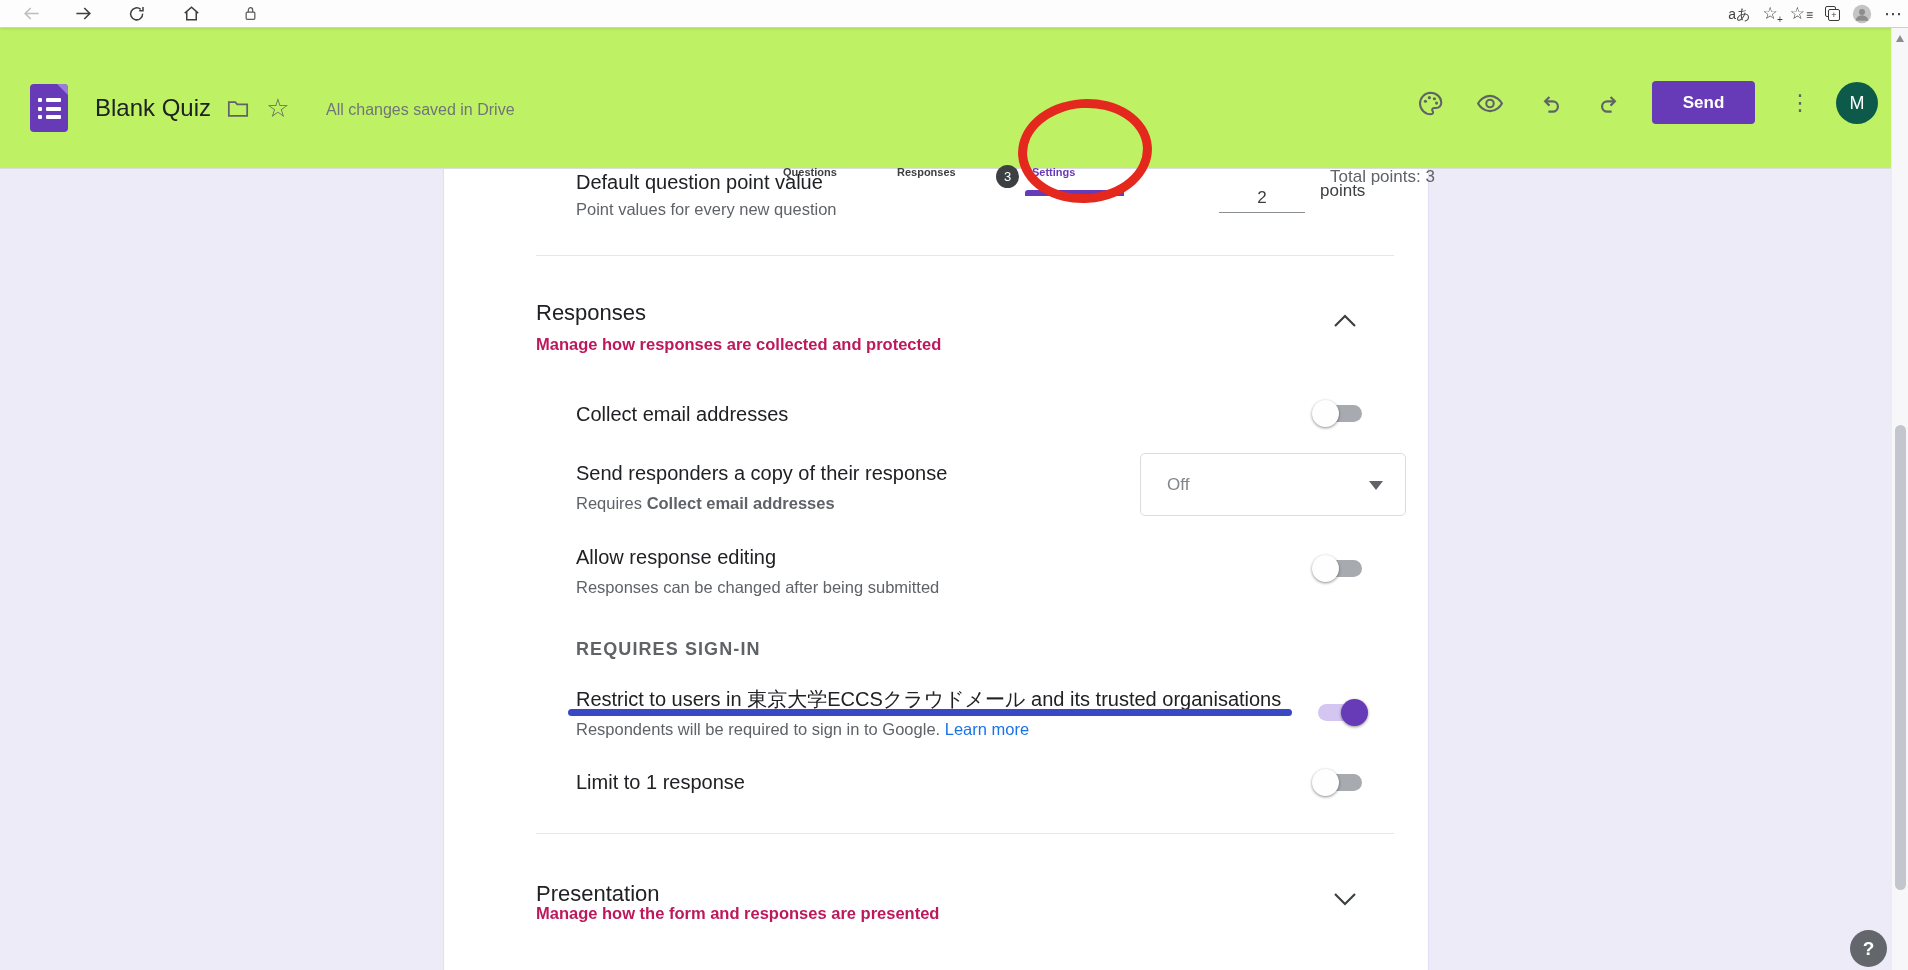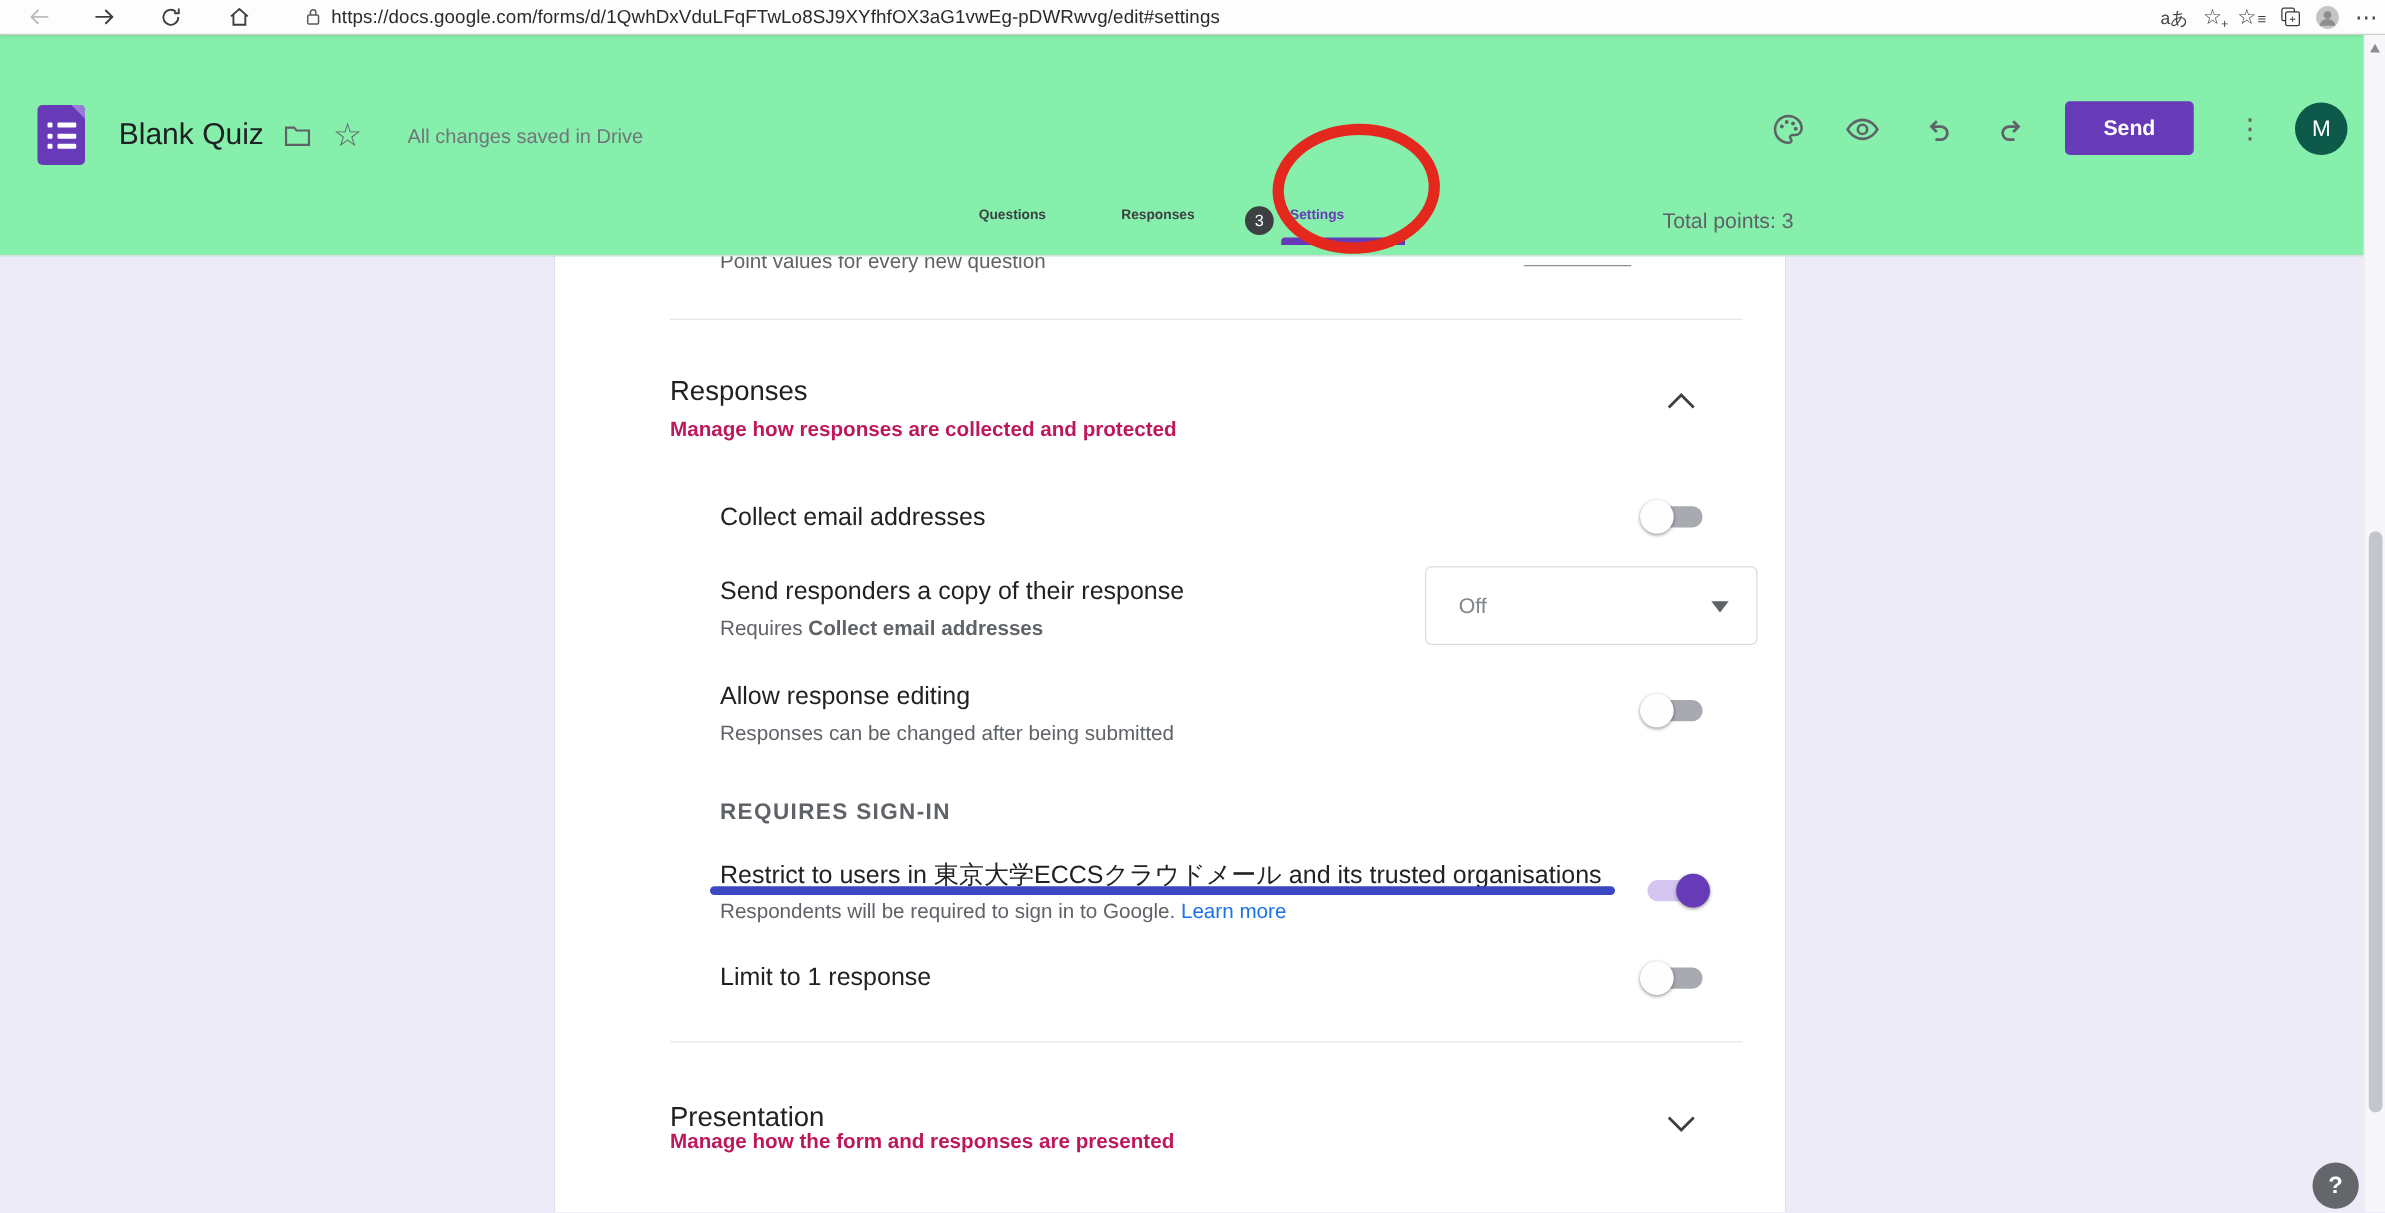--- a/index.html
+++ b/index.html
@@ -18,21 +18,21 @@
   .star-glyph { font-size:17px; color:#3b3b3b; }
   .mini-plus { position:absolute; right:-5px; bottom:-3px; font-size:10px; color:#3b3b3b; background:#fdfdfd; border-radius:50%; }
   .fav-lines { font-size:12px; color:#3b3b3b; margin-left:1px; }
   .coll-ic { position:relative; width:15px; height:15px; }
   .coll-ic .sq { position:absolute; right:0; bottom:0; width:12px; height:12px; border:1.6px solid #3b3b3b; border-radius:2px;
     display:flex; align-items:center; justify-content:center; font-size:9px; color:#3b3b3b; background:#fdfdfd; }
   .coll-ic .sq2 { position:absolute; left:0; top:0; width:11px; height:11px; border:1.6px solid #3b3b3b; border-radius:2px; }
   .bavatar { width:20px; height:20px; }
 
   
-  .forms-header { position:absolute; left:0; top:28px; width:1908px; height:177px; background:#86efac;
+  .forms-header { position:absolute; left:0; top:28px; width:1908px; height:141px; background:#bef264;
     border-bottom:1px solid #dadce0; z-index:10; }
   .forms-logo { position:absolute; left:30px; top:56px; width:38px; height:48px; background:#673ab7; border-radius:4px; cursor:pointer; }
   .forms-logo .fold { position:absolute; right:0; top:0; width:0; height:0;
     border-left:11px solid transparent; border-top:11px solid #9a7cd9; border-radius:0 4px 0 0; }
   .forms-logo .lines { position:absolute; left:8px; top:14px; display:flex; flex-direction:column; gap:4.5px; }
   .forms-logo .lrow { display:flex; align-items:center; gap:3.5px; }
   .forms-logo .dot { width:4px; height:4px; background:#fff; border-radius:1px; }
   .forms-logo .bar { width:15px; height:4px; background:#fff; border-radius:1px; }
   .form-title { position:absolute; left:95px; top:66px; font-size:24px; color:#202124; cursor:text; }
   .hicon { position:absolute; top:66px; width:28px; height:28px; display:flex; align-items:center; justify-content:center; cursor:pointer; }
@@ -125,21 +125,20 @@
   <div class="bicon" style="margin-left:20px;">
     <svg width="19" height="19" viewBox="0 0 24 24">
         <path d="M3.5 11.5 L12 4 l8.5 7.5 M6 10 V20 h12 V10" fill="none" stroke="#3f3f3f" stroke-width="1.9"></path>
       </svg>
   </div>
   <div class="addr" style="margin-left:22px;">
     <svg width="13" height="17" viewBox="0 0 18 22">
         <rect x="3" y="9" width="12" height="10" rx="1.5" fill="none" stroke="#5a5a5a" stroke-width="1.7"></rect>
         <path d="M6 9 V6 a3 3 0 0 1 6 0 V9" fill="none" stroke="#5a5a5a" stroke-width="1.7"></path>
       </svg>
-    <span class="url-text">https://docs.google.com/forms/d/1QwhDxVduLFqFTwLo8SJ9XYfhfOX3aG1vwEg-pDWRwvg/edit#settings</span>
   </div>
   <div class="browser-right">
     <span class="glyph-btn">aあ</span>
     <span class="glyph-btn">
       <span class="star-glyph">☆</span><span class="mini-plus">+</span>
     </span>
     <span class="glyph-btn">
       <span class="star-glyph">☆</span><span class="fav-lines">≡</span>
     </span>
     <span class="coll-ic">

